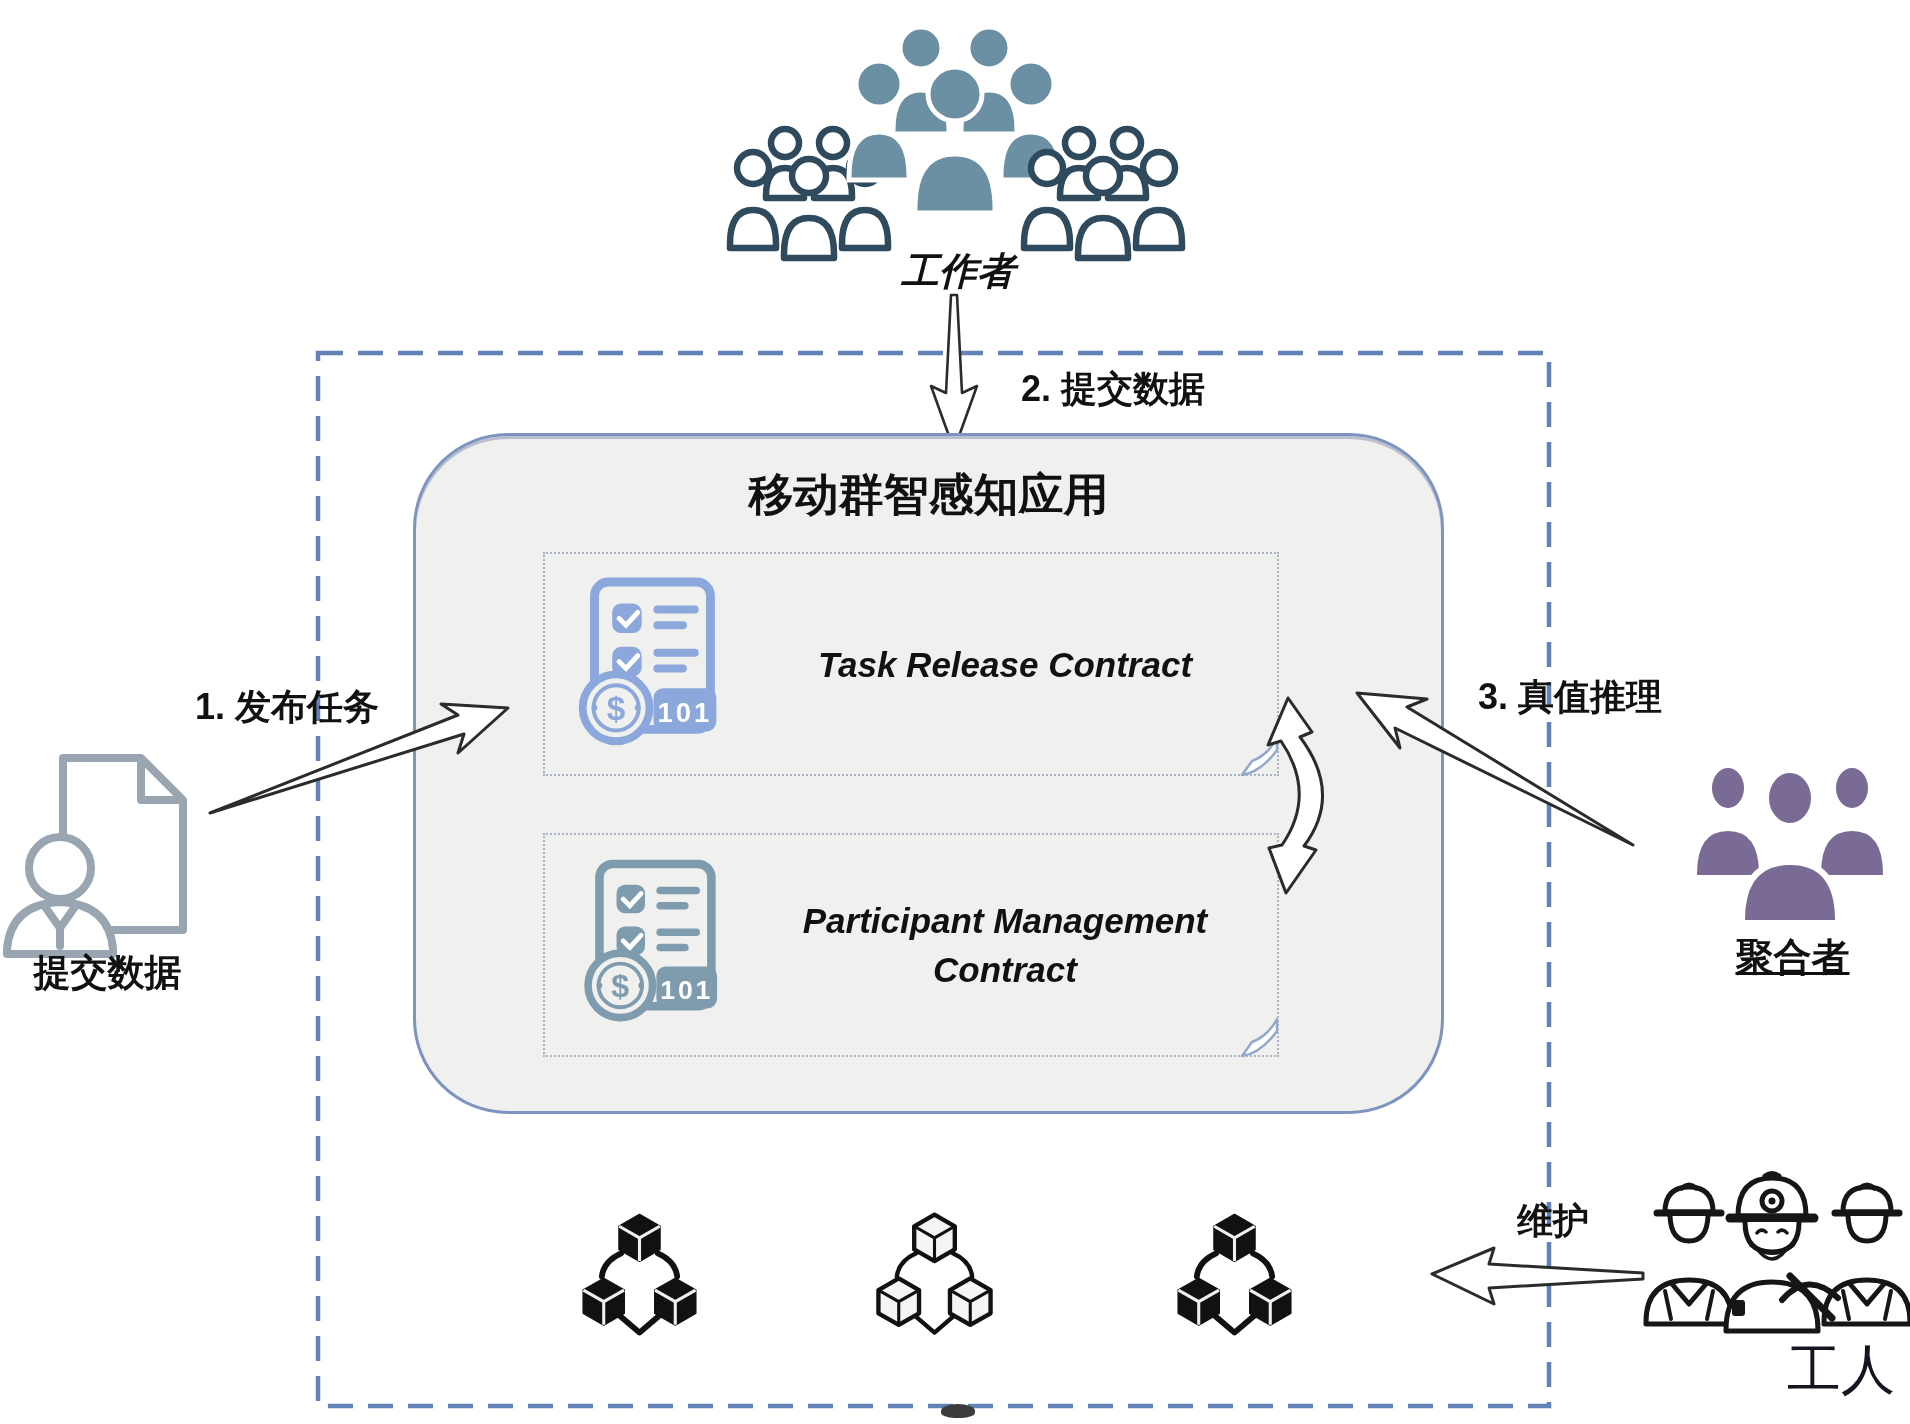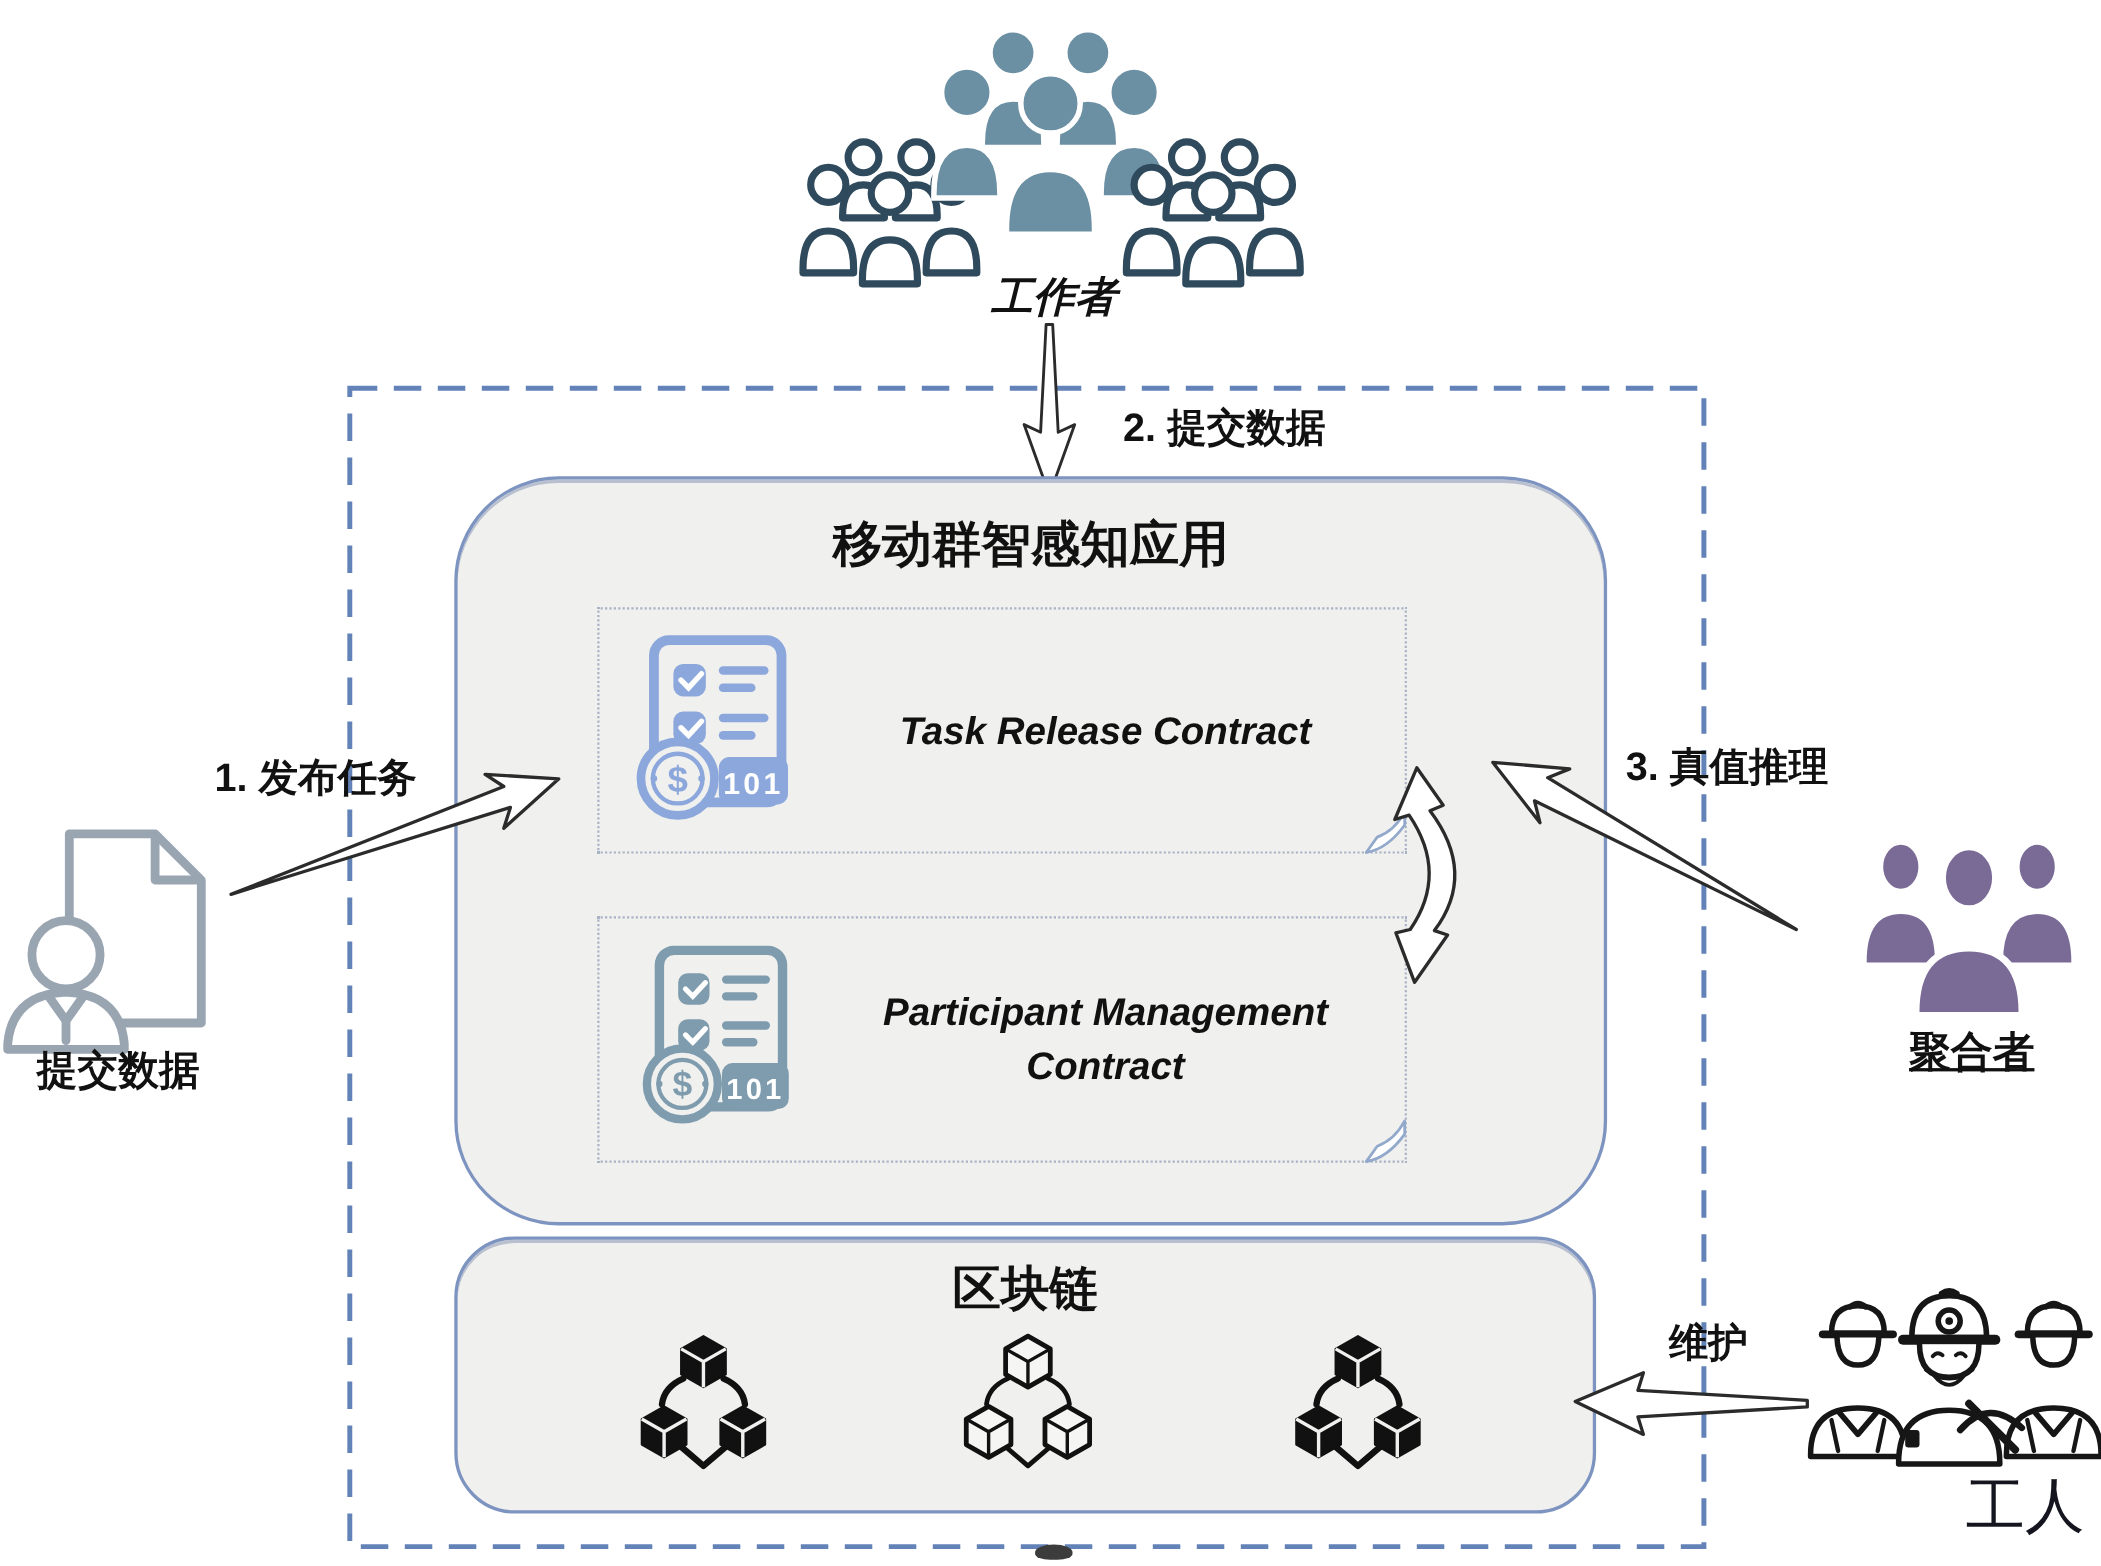--- a/index.html
+++ b/index.html
@@ -11,21 +11,20 @@
   .abs{position:absolute;}
   svg{display:block;overflow:visible;}
 
   
   .app-box{
     left:413px;top:433px;width:1025px;height:675px;
     background:var(--box-fill,#f0f0ee);
     border:3px solid var(--box-border,#7d93c0);
     border-radius:95px;
     box-shadow:inset 0 3px 0 rgba(80,100,145,.35);
-    padding-left:17px;
   }
   .chain-box{
     left:413px;top:1124px;width:1032px;height:246px;
     background:var(--box-fill,#f0f0ee);
     border:3px solid var(--box-border,#7d93c0);
     border-radius:55px;
     box-shadow:inset 0 3px 0 rgba(80,100,145,.35);
   }
   .contract-box{
     position:absolute;left:127px;width:732px;
@@ -173,23 +172,20 @@
       <svg class="abs" style="right:-2px;bottom:-2px;" width="40" height="40" viewBox="0 0 40 40">
         <path d="M38,2 L38,14 Q22,36 3,39 L13,25 Q29,19 38,2 Z" fill="#ffffff" stroke="var(--curl-stroke)" stroke-width="2.5" stroke-linejoin="round"></path>
       </svg>
     </div>
   </div>
 
   <svg class="abs" style="left:1255px;top:688px;" width="100" height="215" viewBox="0 0 100 215">
     <path class="arrow-shape" d="M33,10 L57,44 L45,49 Q88,106 49,158 L61,162 L31,205 L14,160 L27,157 Q62,106 26,53 L13,57 Z"></path>
   </svg>
 
-  <div class="abs chain-box">
-    <div class="chain-title lbl">区块链</div>
-  </div>
   <svg class="abs" style="left:567px;top:1205px;" width="145" height="145" viewBox="0 0 150 150">
     <g stroke="#111" stroke-width="6" fill="none" stroke-linecap="round" stroke-linejoin="round">
       <path d="M56,50 Q38,58 36,74"></path>
         <path d="M94,50 Q112,58 114,74"></path>
         <path d="M54,114 L75,132 L96,114"></path>
     </g>
     <g fill="#111" stroke="#111" stroke-width="2" stroke-linejoin="round">
       <path d="M75,10 L96,22 L96,46 L75,58 L54,46 L54,22 Z"></path>
       <path d="M38,76 L59,88 L59,112 L38,124 L17,112 L17,88 Z"></path>
       <path d="M112,76 L133,88 L133,112 L112,124 L91,112 L91,88 Z"></path>

